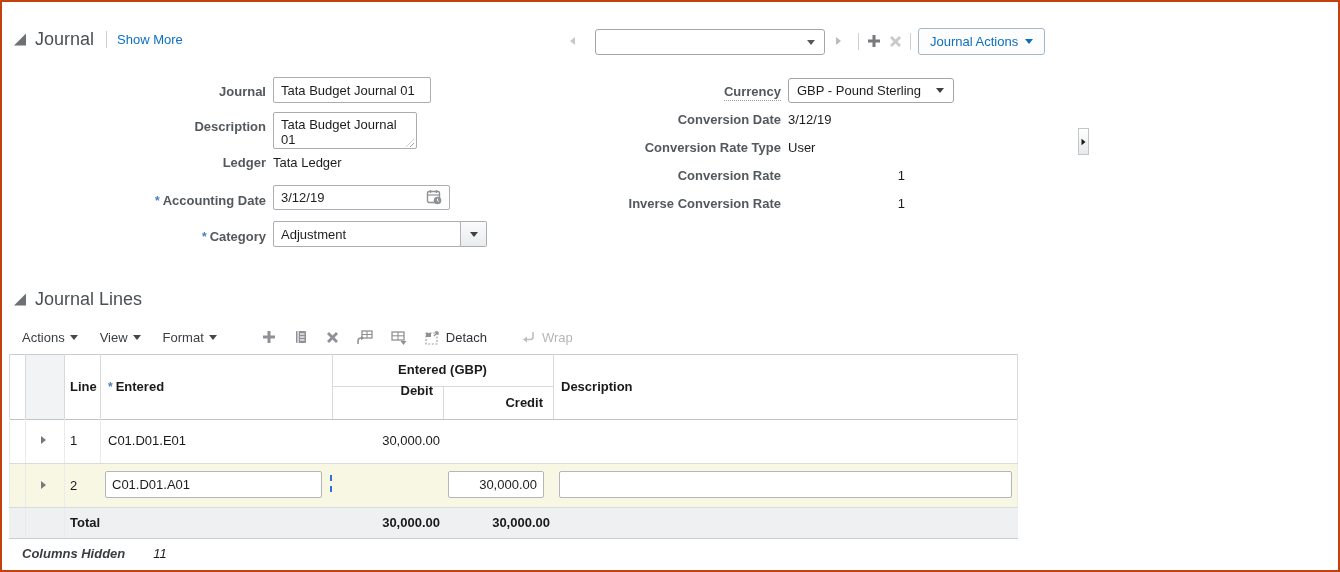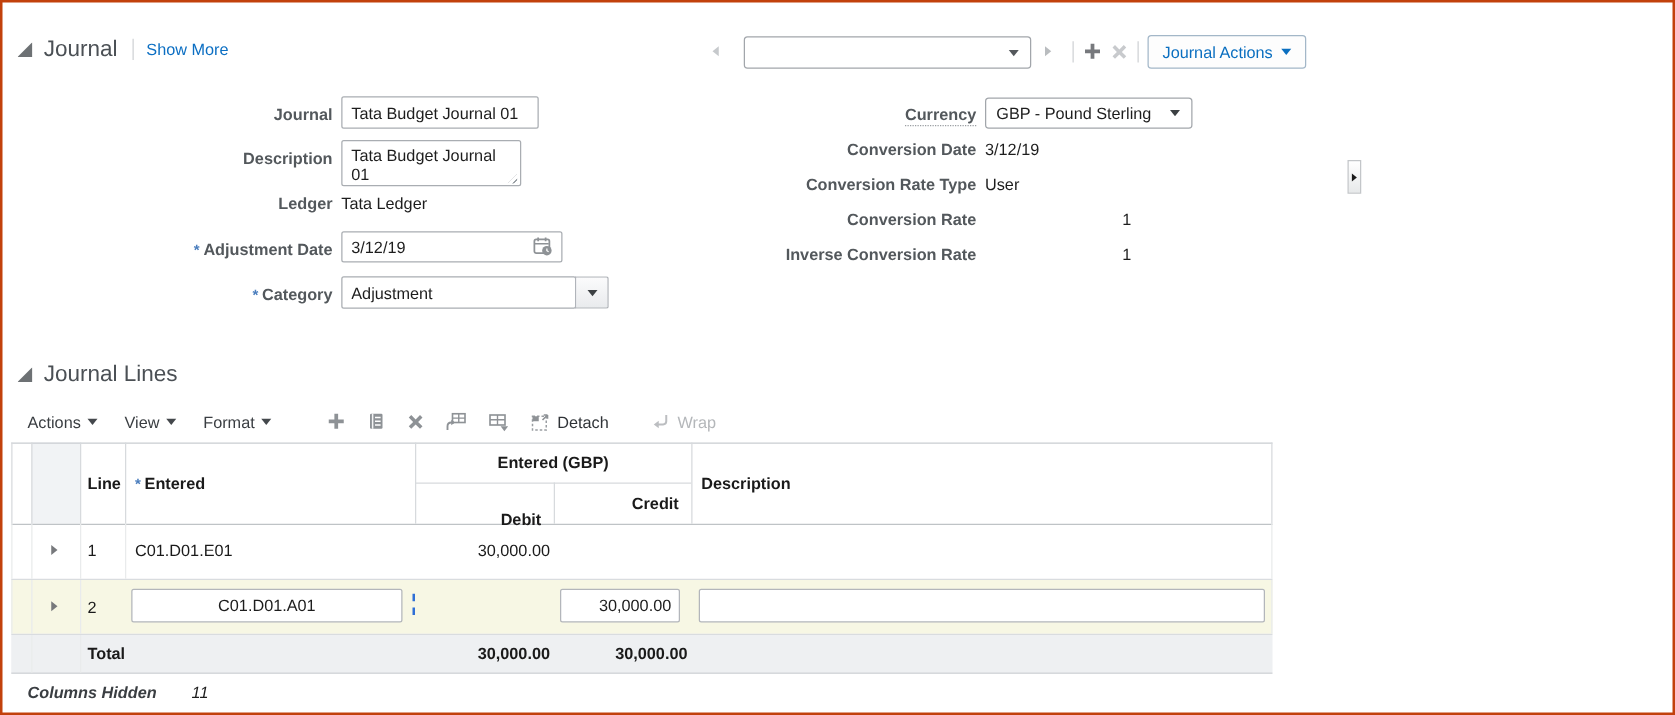--- a/index.html
+++ b/index.html
@@ -74,21 +74,21 @@
   .vline-light { position: absolute; width: 1px; background: #e9ebec; }
   .hdr { font-weight: bold; color: #1a1a1a; font-size: 13px; }
   .num { text-align: right; }
   .row2-bg { position: absolute; left: 0; width: 1009px; background: #f7f7e4; }
   .total-bg { position: absolute; left: 0; width: 1009px; background: #eef0f2; }
   .expander { position: absolute; color: #77797c; }
 
   .grid-inp {
     position: absolute; border: 1px solid #b3b6bb; border-radius: 2px;
     background: #fff; font-family: "Liberation Sans", sans-serif;
-    font-size: 13px; color: #1d1d1d; padding: 0 6px; height: 27px; outline: none; text-align: center;
+    font-size: 13px; color: #1d1d1d; padding: 0 6px; height: 27px; outline: none;
   }
   .caret-dashed { position: absolute; width: 0; height: 17px; border-left: 2px dashed #2f6fd6; }
 
   .resize-handle {
     position: absolute; right: 2px; bottom: 2px; width: 8px; height: 8px;
     background: repeating-linear-gradient(135deg, transparent 0 2px, #9aa0a5 2px 3px);
     clip-path: polygon(100% 0, 100% 100%, 0 100%);
   }
   .cat-btn {
     position: absolute; width: 27px; height: 26px;
@@ -147,21 +147,21 @@
   <input class="abs inp" style="left: 271px; top: 75px; width: 158px; height: 26px;" value="Tata Budget Journal 01">
 
   <div class="abs lbl" style="left:40px; top:117px; width:224px;">Description</div>
   <textarea class="abs inp" style="left: 271px; top: 110px; width: 144px; height: 37px; resize: none; padding-top: 4px;">Tata Budget Journal 01</textarea>
   <span class="resize-handle abs" style="left:404px; top:137px;"></span>
 
   <div class="abs lbl" style="left:40px; top:153px; width:224px;">Ledger</div>
   <div class="abs val" style="left:271px; top:153px;">Tata Ledger</div>
 
   <div class="abs" style="left:40px; top:189px; width:224px; text-align:right;">
-    <span class="req">*</span><span class="lbl">Adjustment Date</span>
+    <span class="req">*</span><span class="lbl">Accounting Date</span>
   </div>
   <input class="abs inp" style="left: 271px; top: 183px; width: 177px; height: 25px; padding-right: 26px;" value="3/12/19">
   <span class="abs" style="left:424px; top:187px;">
     <svg width="17" height="17" viewBox="0 0 17 17">
       <rect x="1.5" y="2.5" width="12" height="11" rx="1.5" fill="none" stroke="#8e9296" stroke-width="1.4"></rect>
       <line x1="4.5" y1="1" x2="4.5" y2="4" stroke="#8e9296" stroke-width="1.4"></line>
       <line x1="10.5" y1="1" x2="10.5" y2="4" stroke="#8e9296" stroke-width="1.4"></line>
       <line x1="2" y1="6" x2="13" y2="6" stroke="#8e9296" stroke-width="1.2"></line>
       <circle cx="11.5" cy="11.5" r="3.8" fill="#8e9296"></circle>
       <path d="M11.5 9.7v1.9l1.4.8" stroke="#ffffff" stroke-width="1" fill="none"></path>
@@ -286,21 +286,21 @@
     <div class="vline" style="left:323px; top:0; height:65px;"></div>
     <div class="vline" style="left:434px; top:32px; height:33px;"></div>
     <div class="vline" style="left:544px; top:0; height:65px;"></div>
     <div class="vline" style="left:1008px; top:0; height:65px;"></div>
 
     <div class="cell hdr" style="left:61px; top:0; width:30px; line-height:65px;">Line</div>
     <div class="cell" style="left:99px; top:0; line-height:65px;">
       <span class="req">*</span><span class="hdr">Entered</span>
     </div>
     <div class="cell hdr" style="left:323px; top:0; width:221px; height:32px; line-height:32px; text-align:center;">Entered (GBP)</div>
-    <div class="cell hdr num" style="left:323px; top:45px; width:101px; line-height:33px;padding-left:40px;">Debit</div>
+    <div class="cell hdr num" style="left:323px; top:20px; width:101px; line-height:33px;padding-left:40px;">Debit</div>
     <div class="cell hdr num" style="left:434px; top:32px; width:100px; line-height:33px;">Credit</div>
     <div class="cell hdr" style="left:552px; top:0; line-height:65px;">Description</div>
 
     <div class="hline" style="top:109px; background:#d9dcdf;"></div>
     <div class="vline-light" style="left:0; top:65px; height:44px;"></div>
     <div class="vline-light" style="left:16px; top:65px; height:44px;"></div>
     <div class="vline-light" style="left:55px; top:65px; height:44px;"></div>
     <div class="vline-light" style="left:91px; top:65px; height:44px;"></div>
     <div class="vline-light" style="left:1008px; top:65px; height:44px;"></div>
     <span class="expander tri-right" style="left:32px; top:82px;"></span>

